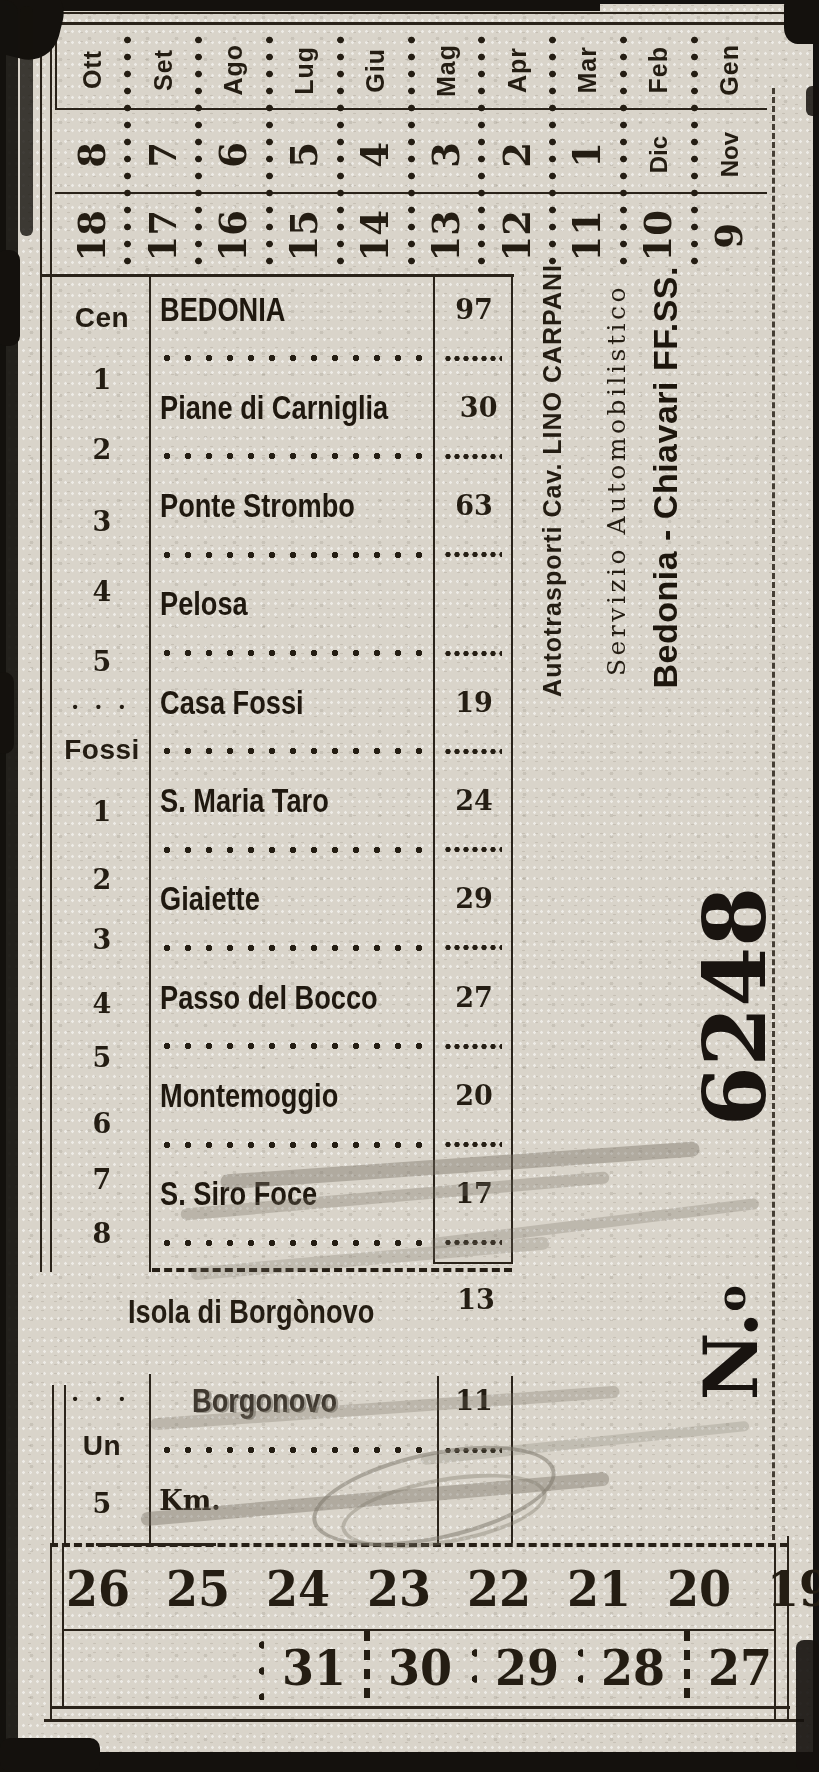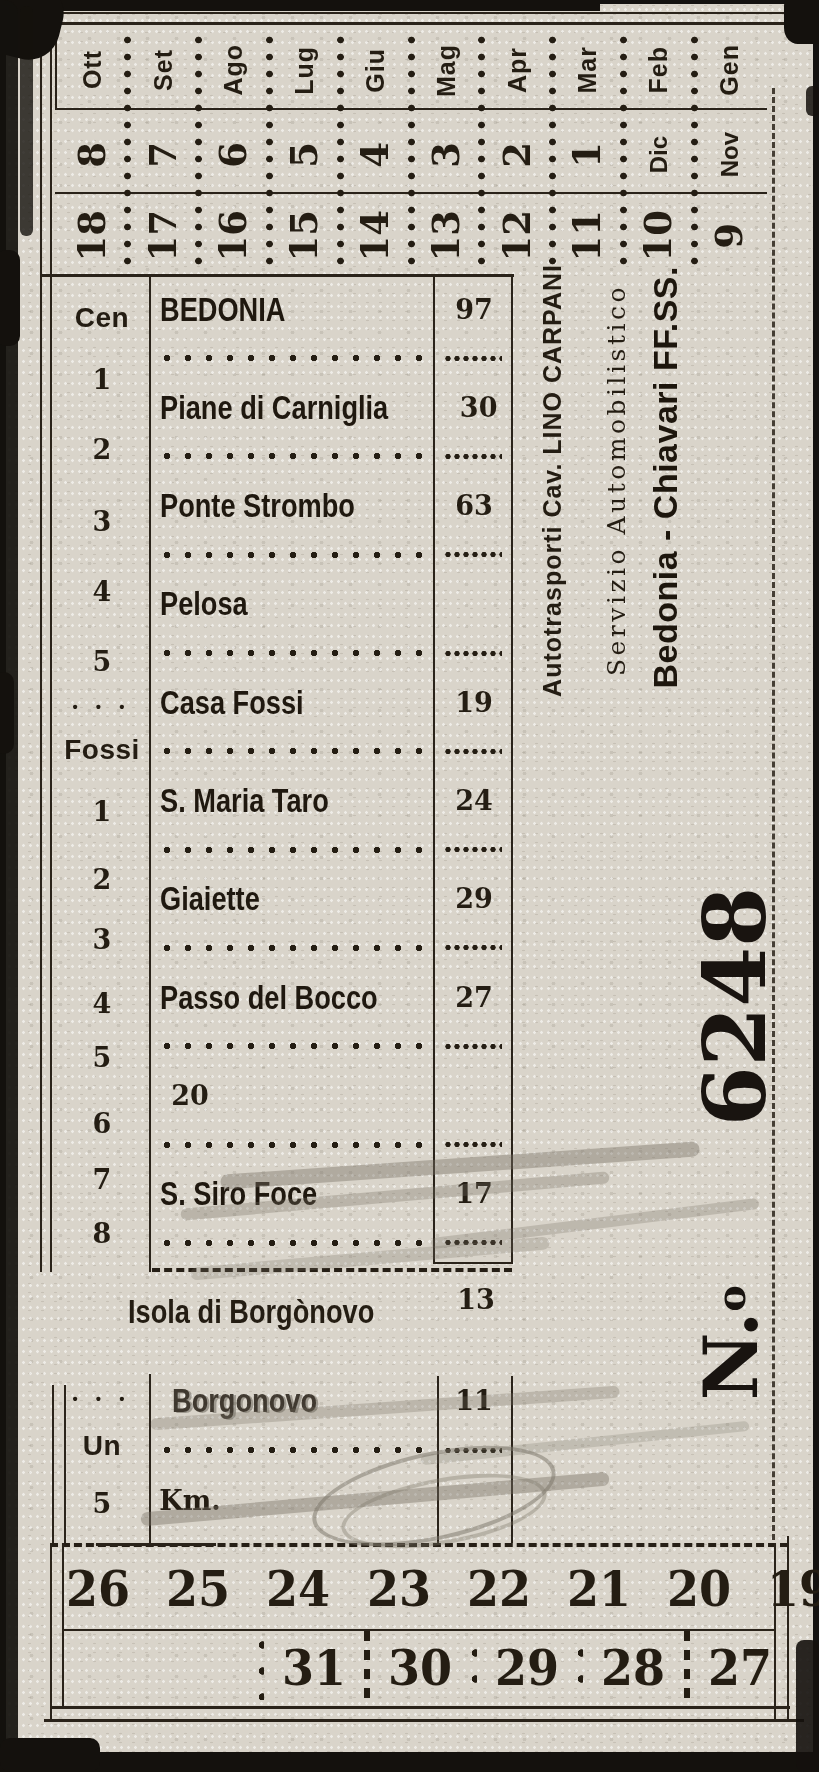--- a/index.html
+++ b/index.html
@@ -315,20 +315,21 @@
       </div>
       <div class="srow">
         <div class="snm"><span class="cond">Passo del Bocco</span></div>
         <div class="skm">27</div>
       </div>
       <div class="lrow">
         <div class="ld"></div>
         <div class="kd"></div>
       </div>
       <div class="srow">
+        <div class="snm"><span class="cond">Montemoggio</span></div>
         <div class="skm">20</div>
       </div>
       <div class="lrow">
         <div class="ld"></div>
         <div class="kd"></div>
       </div>
       <div class="srow">
         <div class="snm"><span class="cond">S. Siro Foce</span></div>
         <div class="skm">17</div>
       </div>
@@ -343,21 +344,21 @@
   </div>
   <div class="abs serif-b" style="left:446px;top:1284px;width:60px;text-align:center;font-size:27px;">13</div>
 
   <div id="fcollow" class="fcol" style="top:1374px;height:170px;">
       <div class="fdots">• • •</div>
       <div class="fword">Un</div>
       <div class="fnum">5</div>
     </div>
   <div id="lower" class="abs" style="left:152px;top:1372px;width:360px;">
       <div class="srow" style="height: 56px;">
-        <div class="snm faded" style="padding-left: 20px;"><span class="cond">Borgonovo</span></div>
+        <div class="snm faded" style="padding-left: 20px; margin-left: 20px;"><span class="cond">Borgonovo</span></div>
         <div class="skm">11</div>
       </div>
       <div class="lrow">
         <div class="ld"></div>
         <div class="kd"></div>
       </div>
       <div class="srow" style="height: 56px;">
         <div class="skm">Km.</div>
       </div>
     </div>

